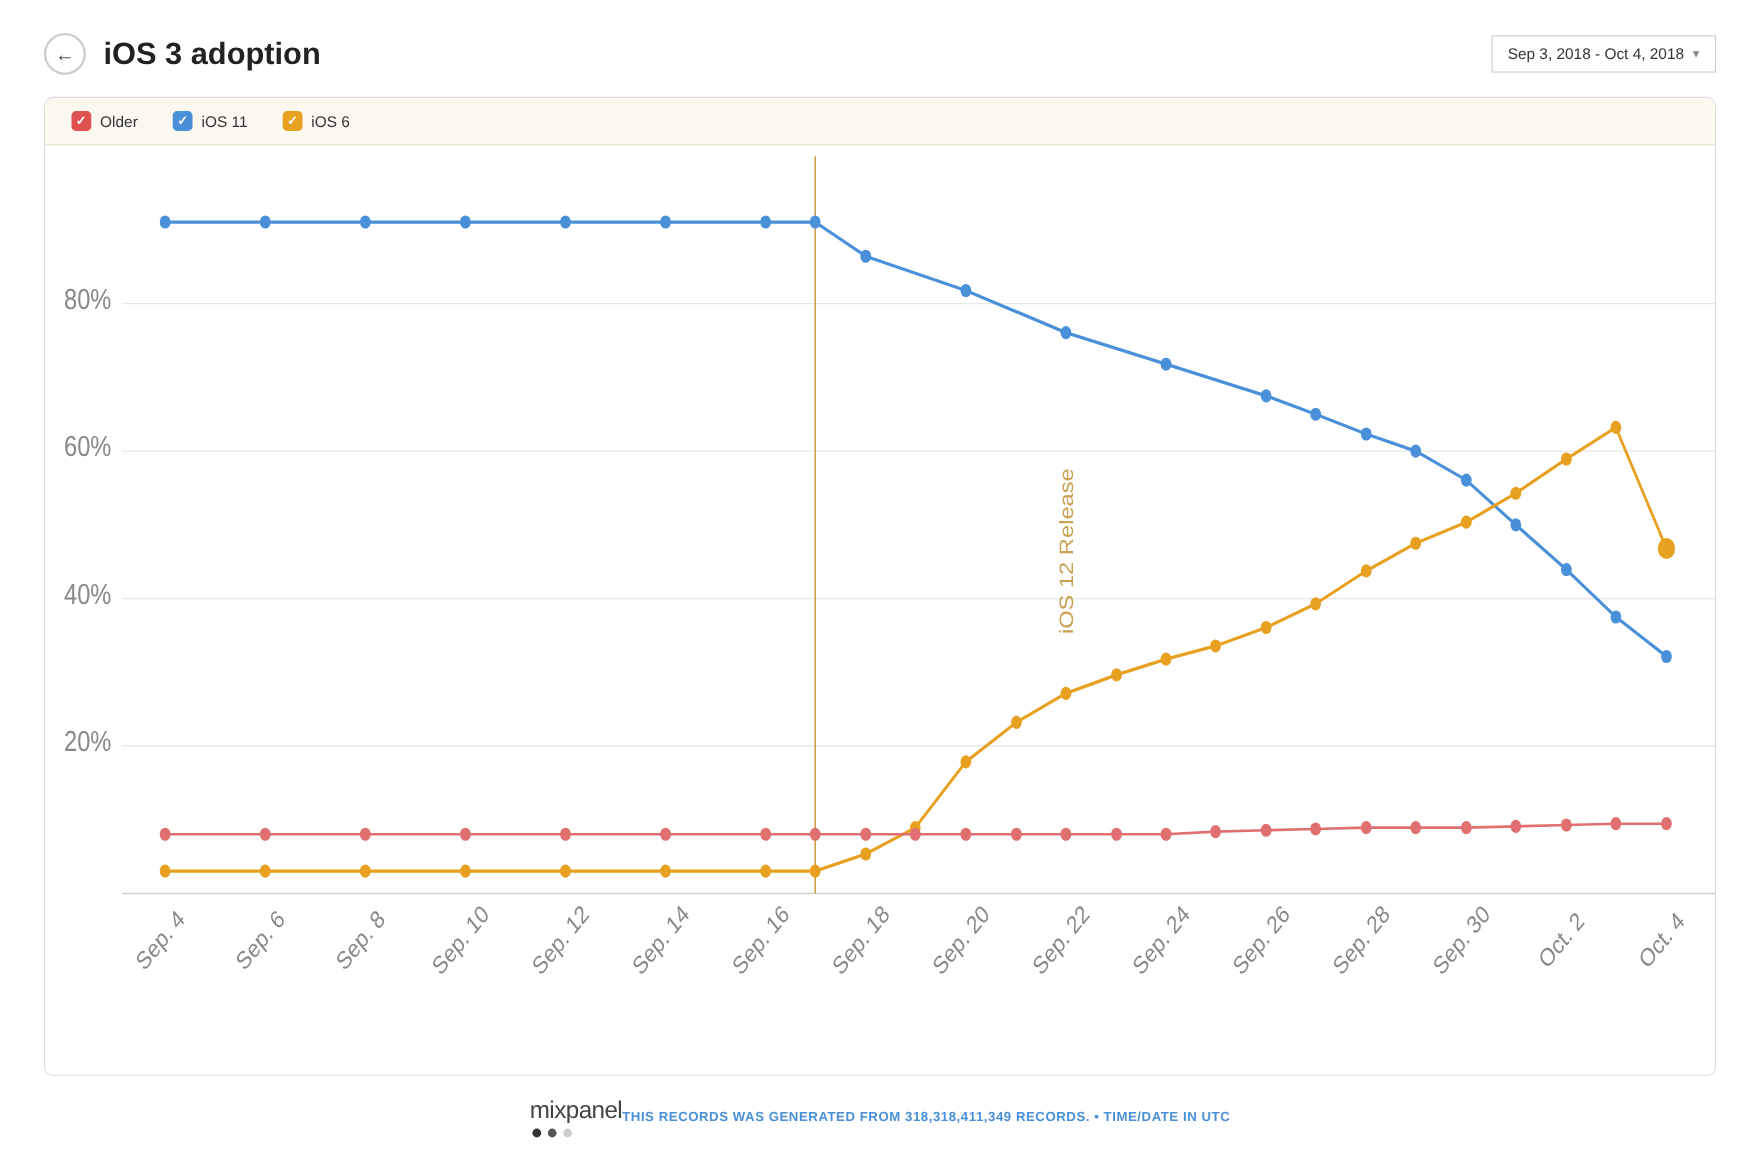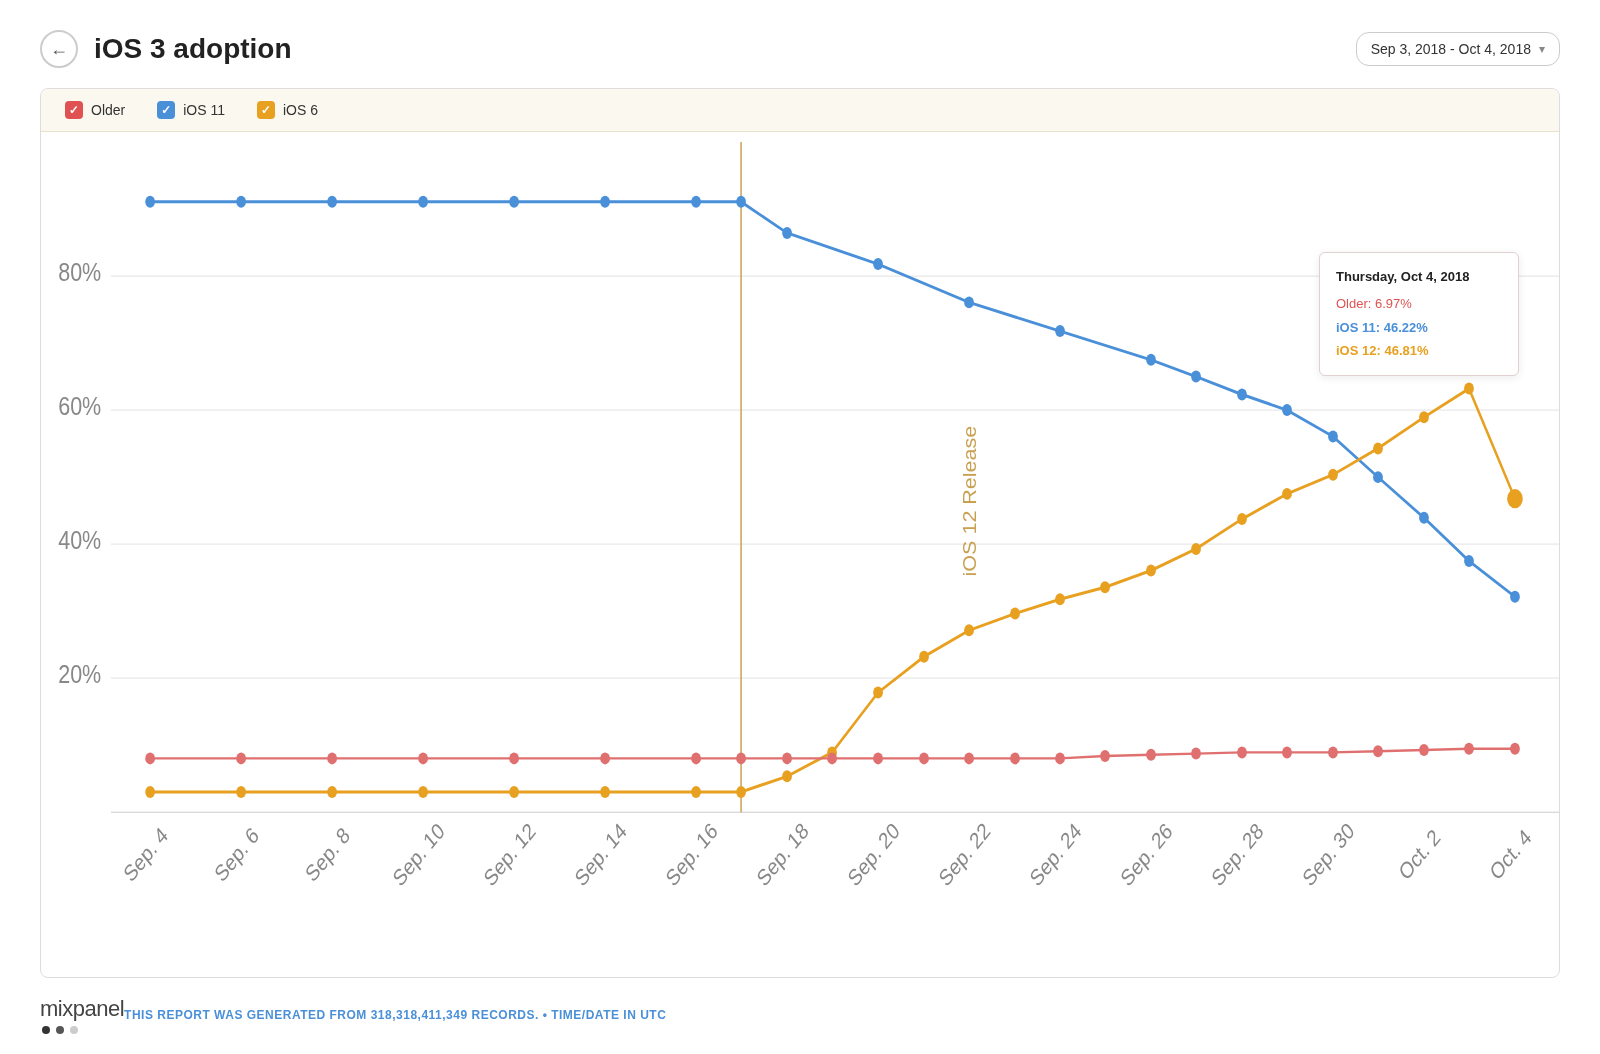--- a/index.html
+++ b/index.html
@@ -51,21 +51,21 @@
     .header-right {
       display: flex;
       align-items: center;
       gap: 12px;
     }
     .date-range-btn {
       display: flex;
       align-items: center;
       gap: 8px;
       border: 1.5px solid #ccc;
-      border-radius: 13px;
+      border-radius: 0;
       padding: 8px 14px;
       font-size: 14px;
       color: #333;
       cursor: pointer;
       background: #fff;
     }
     .date-range-btn .chevron {
       color: #888;
       font-size: 12px;
     }
@@ -158,21 +158,21 @@
       font-weight: 600;
       color: #222;
       margin-bottom: 4px;
     }
     .tooltip-older { color: #e05252; font-size: 13px; }
     .tooltip-ios11 { color: #4a90d9; font-size: 13px; font-weight: 700; }
     .tooltip-ios12 { color: #e8a020; font-size: 13px; font-weight: 700; }
     .footer {
       display: flex;
       align-items: center;
-      justify-content: flex-start;
+      justify-content: center;
       padding: 18px 0 0 0;
     }
     .mixpanel-logo {
       display: flex;
       flex-direction: column;
       gap: 4px;
     }
     .mixpanel-text {
       font-size: 22px;
       font-weight: 300;
@@ -353,44 +353,32 @@
         <circle cx="1156" cy="510" r="5" fill="#e07070"></circle>
         <circle cx="1202" cy="510" r="5" fill="#e07070"></circle>
         <circle cx="1249" cy="510" r="5" fill="#e07070"></circle>
         <circle cx="1295" cy="509" r="5" fill="#e07070"></circle>
         <circle cx="1342" cy="508" r="5" fill="#e07070"></circle>
         <circle cx="1388" cy="507" r="5" fill="#e07070"></circle>
         <circle cx="1435" cy="507" r="5" fill="#e07070"></circle>
       </svg>
 
       
-      <div class="tooltip-box">
-        <div class="tooltip-title">Thursday, Oct 4, 2018</div>
-        <div class="tooltip-older">
-          <span>Older:</span> <span>6.97%</span>
-        </div>
-        <div class="tooltip-ios11">
-          <span>iOS 11:</span> <strong>46.22%</strong>
-        </div>
-        <div class="tooltip-ios12">
-          <span>iOS 12:</span> <strong>46.81%</strong>
-        </div>
-      </div>
     </div>
   </div>
 
   <div class="footer">
     <div class="mixpanel-logo">
       <span class="mixpanel-text">mixpanel</span>
       <div class="mixpanel-dots">
         <div class="dot"></div>
         <div class="dot"></div>
         <div class="dot"></div>
       </div>
     </div>
     <div class="footer-info">
-      <span>THIS REPORT WAS GENERATED FROM</span>
+      <span>THIS RECORDS WAS GENERATED FROM</span>
       <span style="color:#4a90d9;font-weight:600;margin-top:12px;">318,318,411,349</span>
       <span>RECORDS.</span>
       <span>• TIME/DATE IN UTC</span>
     </div>
   </div>
 </div>
 
 </body></html>

